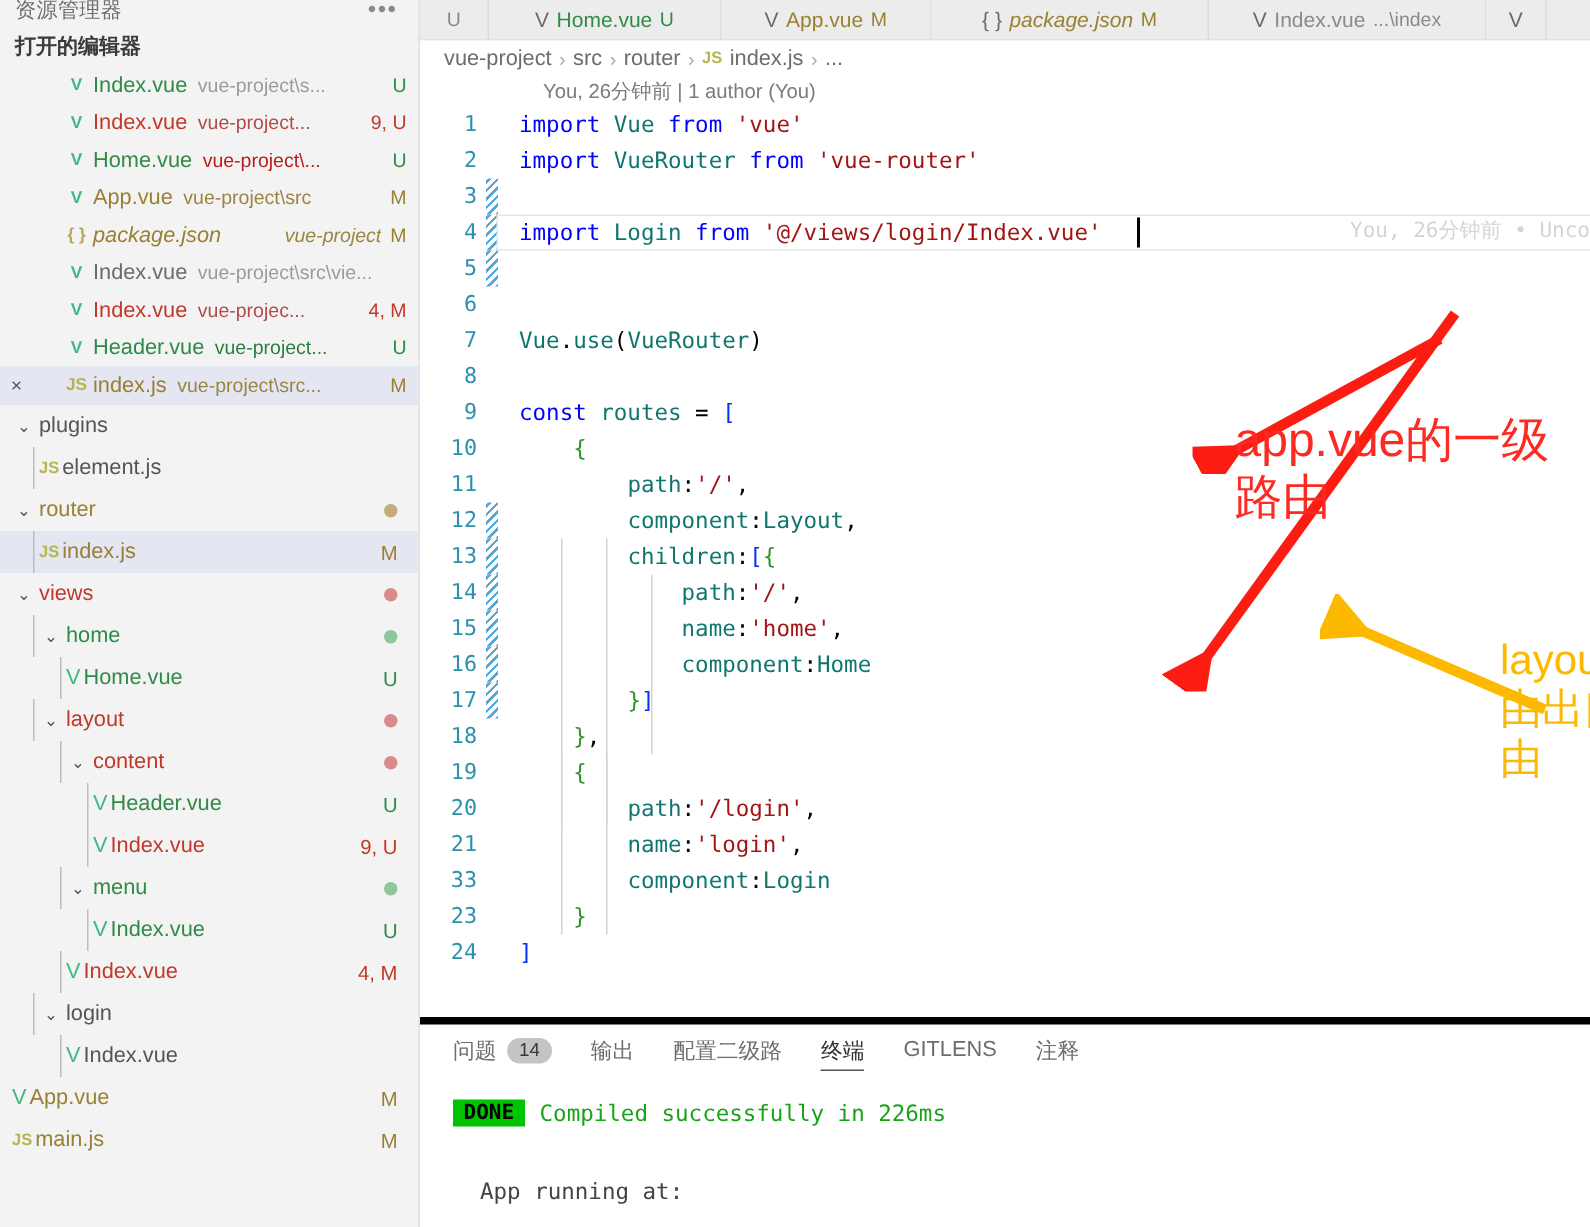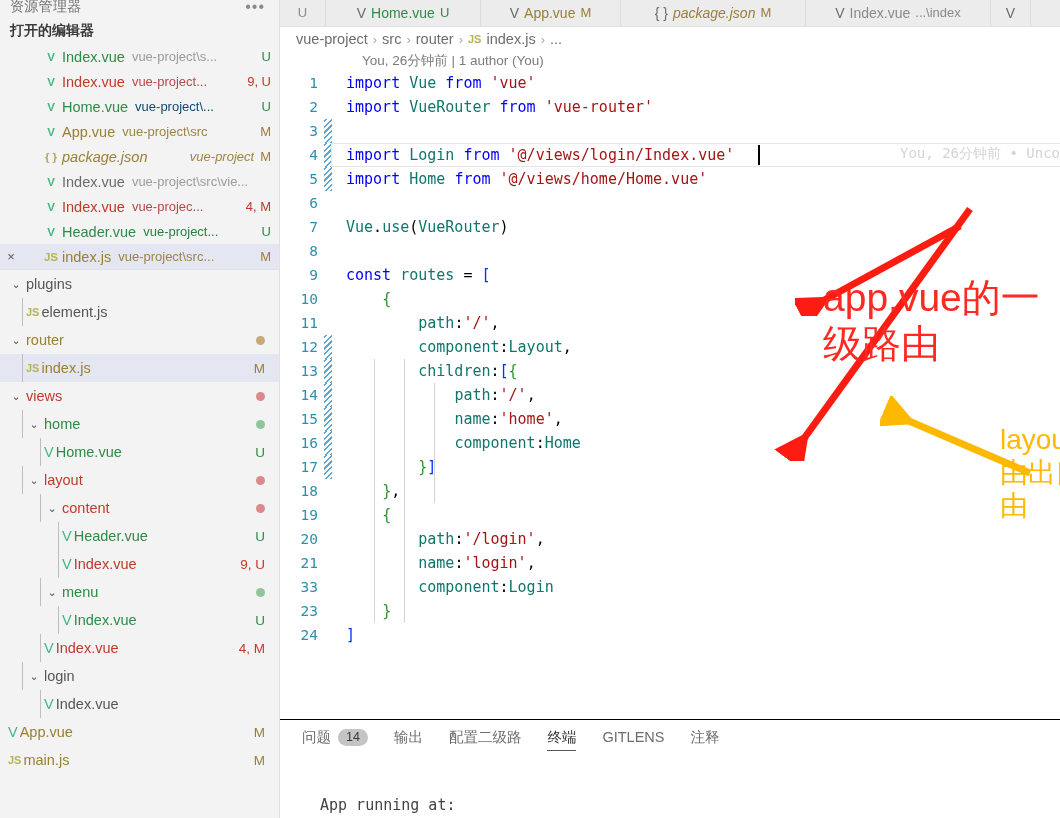--- a/index.html
+++ b/index.html
@@ -285,37 +285,37 @@
   .anno {
     position: absolute;
     z-index: 10;
     font-family: "Liberation Sans", sans-serif;
     line-height: 1.18;
     white-space: pre-line;
   }
   #anno-red {
     left: 543px; top: 204px;
     color: #fd2a22;
-    font-size: 39px;
+    font-size: 32px;
   }
   #anno-orange {
     left: 720px; top: 352px;
     color: #fcb900;
     font-size: 28px;
     width: 310px;
   }
   .arrowsvg { position: absolute; z-index: 9; pointer-events: none; }
 
   
   #panel {
     position: absolute;
     left: 0; right: 0; bottom: 0;
-    height: 99px;
+    height: 140px;
     background: #fff;
-    border-top: 1px solid #000000;
+    border-top: 5px solid #000000;
   }
   #paneltabs {
     height: 34px;
     display: flex;
     align-items: center;
     padding-left: 22px;
     gap: 26px;
     font-size: 14.5px;
     color: #6d6d6d;
   }
@@ -383,21 +383,21 @@
           <span class="ficon icon-vue">V</span>
           <span class="fname c-red">Index.vue</span>
           <span class="fpath " style="color:#b34a4a">vue-project...</span>
           <span class="badge c-red">9, U</span>
         </div>
         <div class="row">
           <span class="closex"></span>
           <span style="width:18px;flex:0 0 18px"></span>
           <span class="ficon icon-vue">V</span>
           <span class="fname c-green">Home.vue</span>
-          <span class="fpath " style="color:#0c4a6e">vue-project\...</span>
+          <span class="fpath " style="color:#b91c1c">vue-project\...</span>
           <span class="badge c-green">U</span>
         </div>
         <div class="row">
           <span class="closex"></span>
           <span style="width:18px;flex:0 0 18px"></span>
           <span class="ficon icon-vue">V</span>
           <span class="fname c-amber">App.vue</span>
           <span class="fpath " style="color:#9a8542">vue-project\src</span>
           <span class="badge c-amber">M</span>
         </div>
@@ -639,21 +639,20 @@
           <div class="cline current">
             <span class="lnum">4</span>
             <span class="gutter mod"></span>
             <span class="codetext"><span class="kw">import</span> <span class="ident">Login</span> <span class="kw">from</span> <span class="str">'@/views/login/Index.vue'</span></span>
             <span class="caret"></span>
             <span class="blame">You, 26分钟前  •  Uncommit</span>
           </div>
           <div class="cline">
             <span class="lnum">5</span>
             <span class="gutter mod"></span>
-            <span class="codetext"><span class="kw">import</span> <span class="ident">Home</span> <span class="kw">from</span> <span class="str">'@/views/home/Home.vue'</span></span>
           </div>
           <div class="cline">
             <span class="lnum">6</span>
             <span class="gutter"></span>
             <span class="codetext">&nbsp;</span>
           </div>
           <div class="cline">
             <span class="lnum">7</span>
             <span class="gutter"></span>
             <span class="codetext"><span class="ident">Vue</span>.<span class="ident">use</span>(<span class="ident">VueRouter</span>)</span>
@@ -798,20 +797,24 @@
             <span>终端</span>
           </div>
           <div class="ptab">
             <span>GITLENS</span>
           </div>
           <div class="ptab">
             <span>注释</span>
           </div>
         </div>
       <div id="terminal">
+        <div class="termline">
+          <span class="donebadge">DONE</span>
+          <span class="t-green">Compiled successfully in 226ms</span>
+        </div>
         <div class="termline">&nbsp;</div>
         <div class="termline" style="padding-left:18px;">
           <span>App running at:</span>
         </div>
       </div>
     </div>
 
   </div>
 </div>
 

